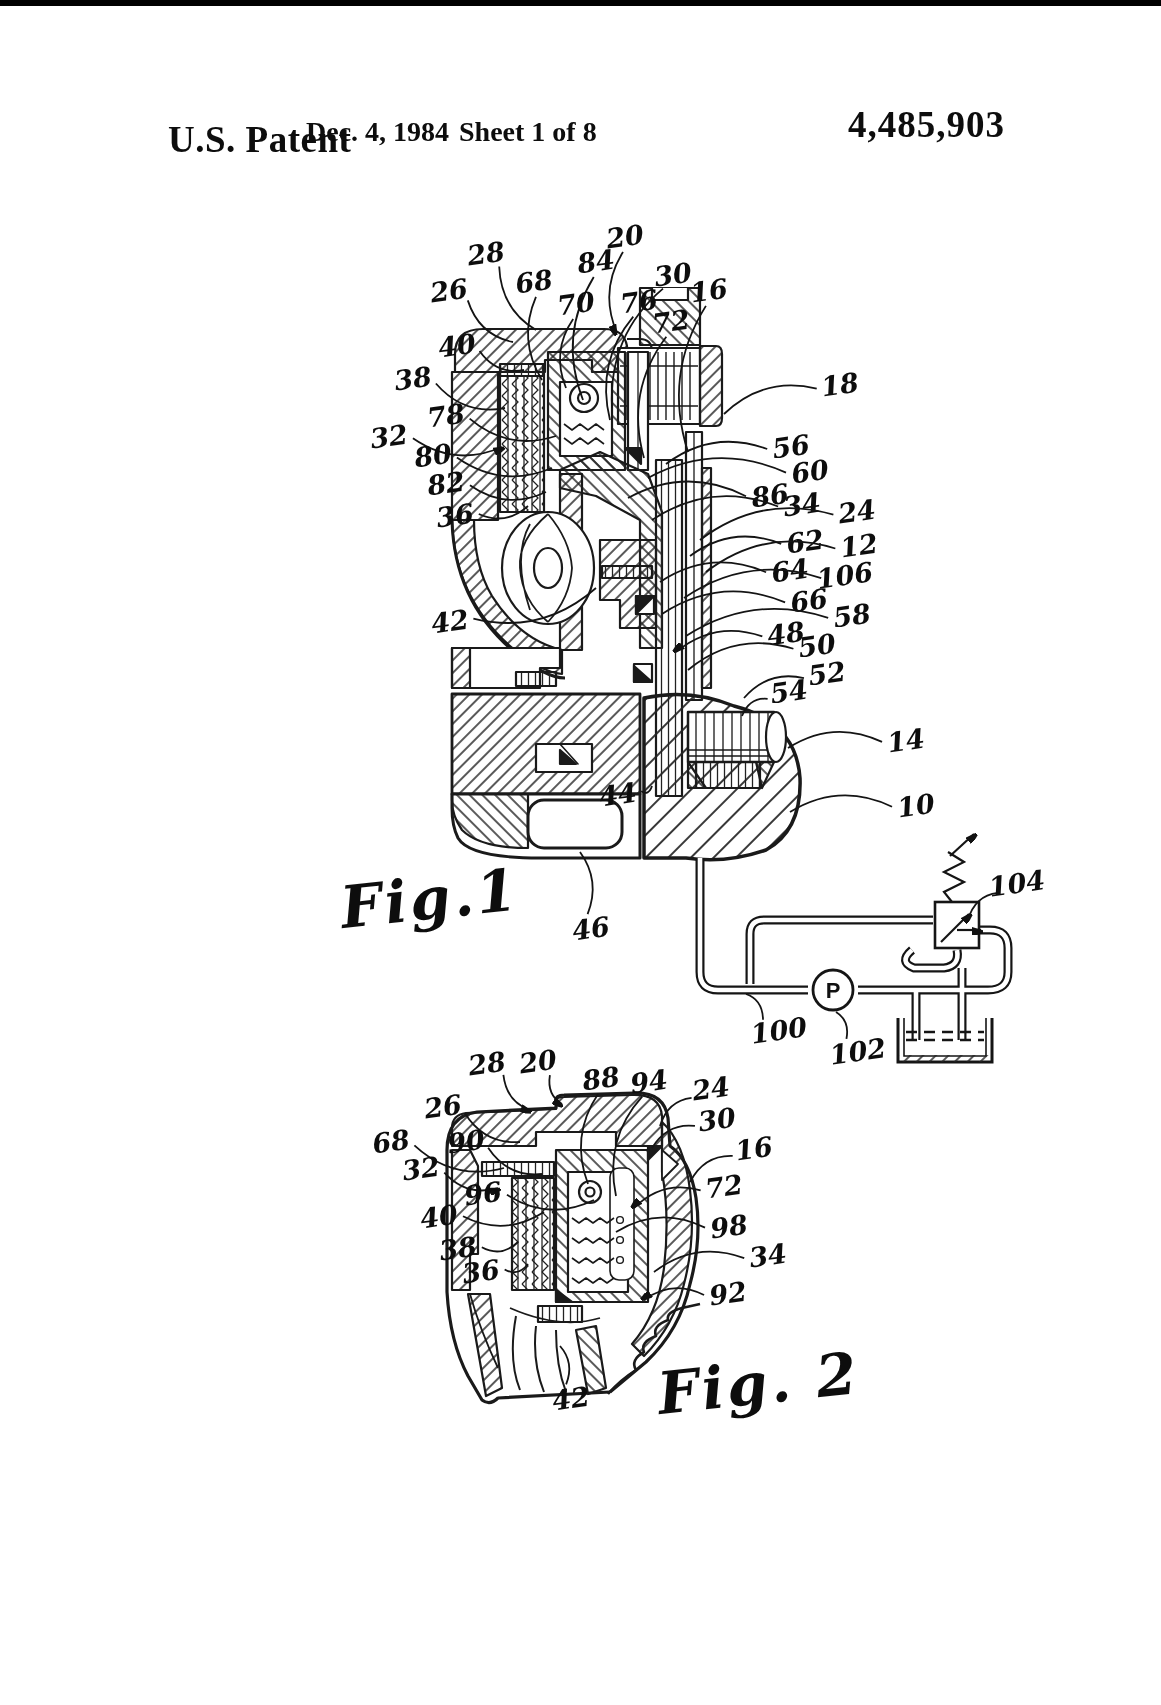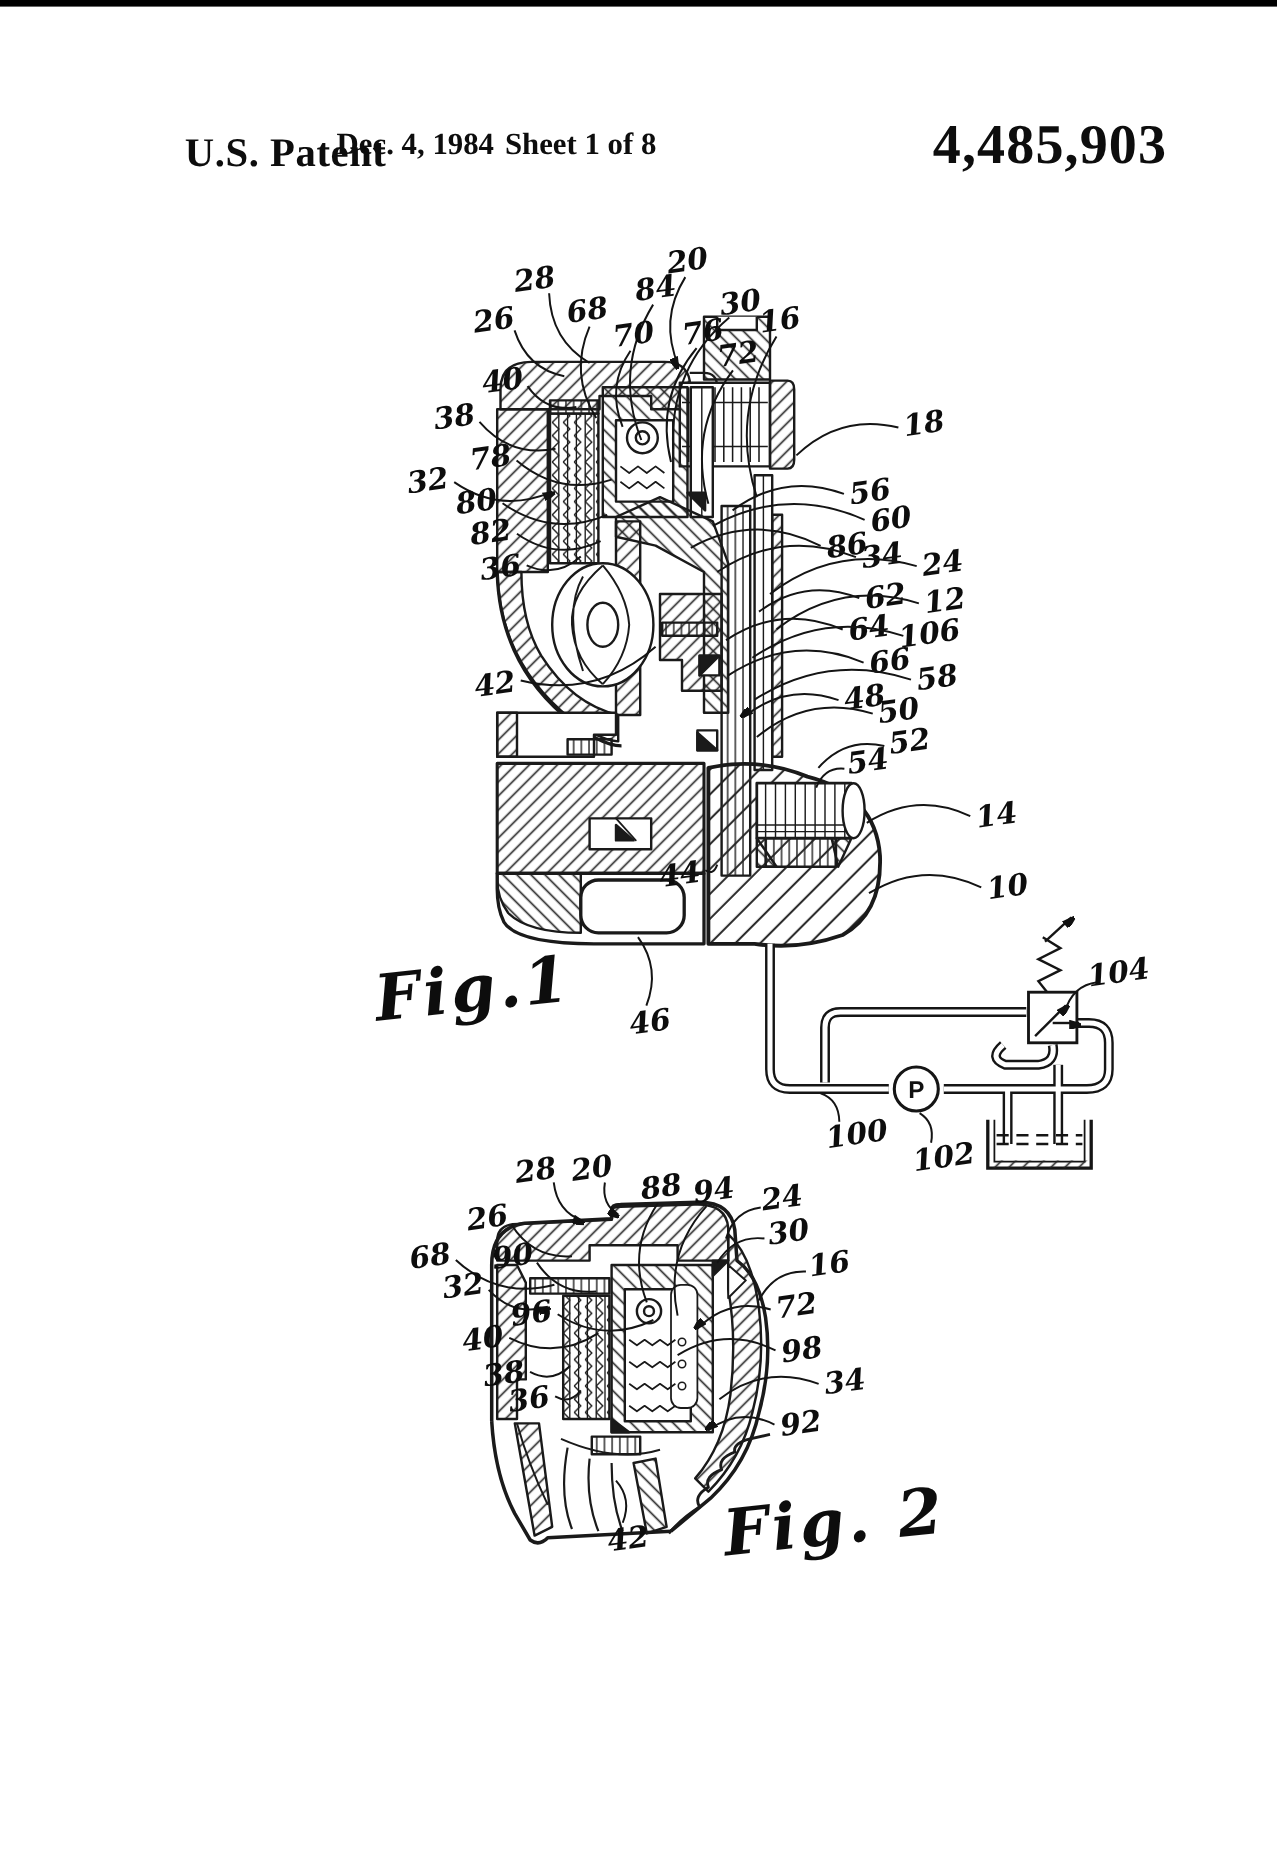--- a/index.html
+++ b/index.html
@@ -3,21 +3,21 @@
 <meta charset="utf-8">
 <style>
   html,body{margin:0;padding:0;background:#888;}
   .page{position:relative;width:1161px;height:1705px;background:#fff;overflow:hidden;
         font-family:"Liberation Serif",serif;color:#111;}
   .scanbar{position:absolute;top:0;left:0;width:1161px;height:6px;background:#000;}
   .hdr{position:absolute;font-weight:bold;white-space:nowrap;color:#0d0d0d;}
   #hdr-title{left:168px;top:106px;font-size:37px;letter-spacing:.5px;margin-top:12px;}
   #hdr-date{left:306px;top:116px;font-size:28px;}
   #hdr-sheet{left:459px;top:116px;font-size:28px;}
-  #hdr-num{left:848px;top:103px;font-size:51px;letter-spacing:1px;}
+  #hdr-num{left:848px;top:103px;font-size:37px;letter-spacing:1px;}
   svg{position:absolute;left:0;top:0;}
   .ref{font-family:"DejaVu Serif",serif;font-style:italic;font-weight:700;
        font-size:27px;fill:#0d0d0d;}
   .cap{font-family:"DejaVu Serif",serif;font-style:italic;font-weight:700;
        fill:#0d0d0d;letter-spacing:3px;}
   .leader{stroke:#141414;stroke-width:1.8;fill:none;}
   .pumpP{font-family:"Liberation Sans",sans-serif;font-weight:700;font-size:22px;fill:#111;}
   .pipeO{stroke:#151515;stroke-width:9;fill:none;stroke-linejoin:round;}
   .pipeI{stroke:#ffffff;stroke-width:4.6;fill:none;stroke-linejoin:round;}
 </style>

